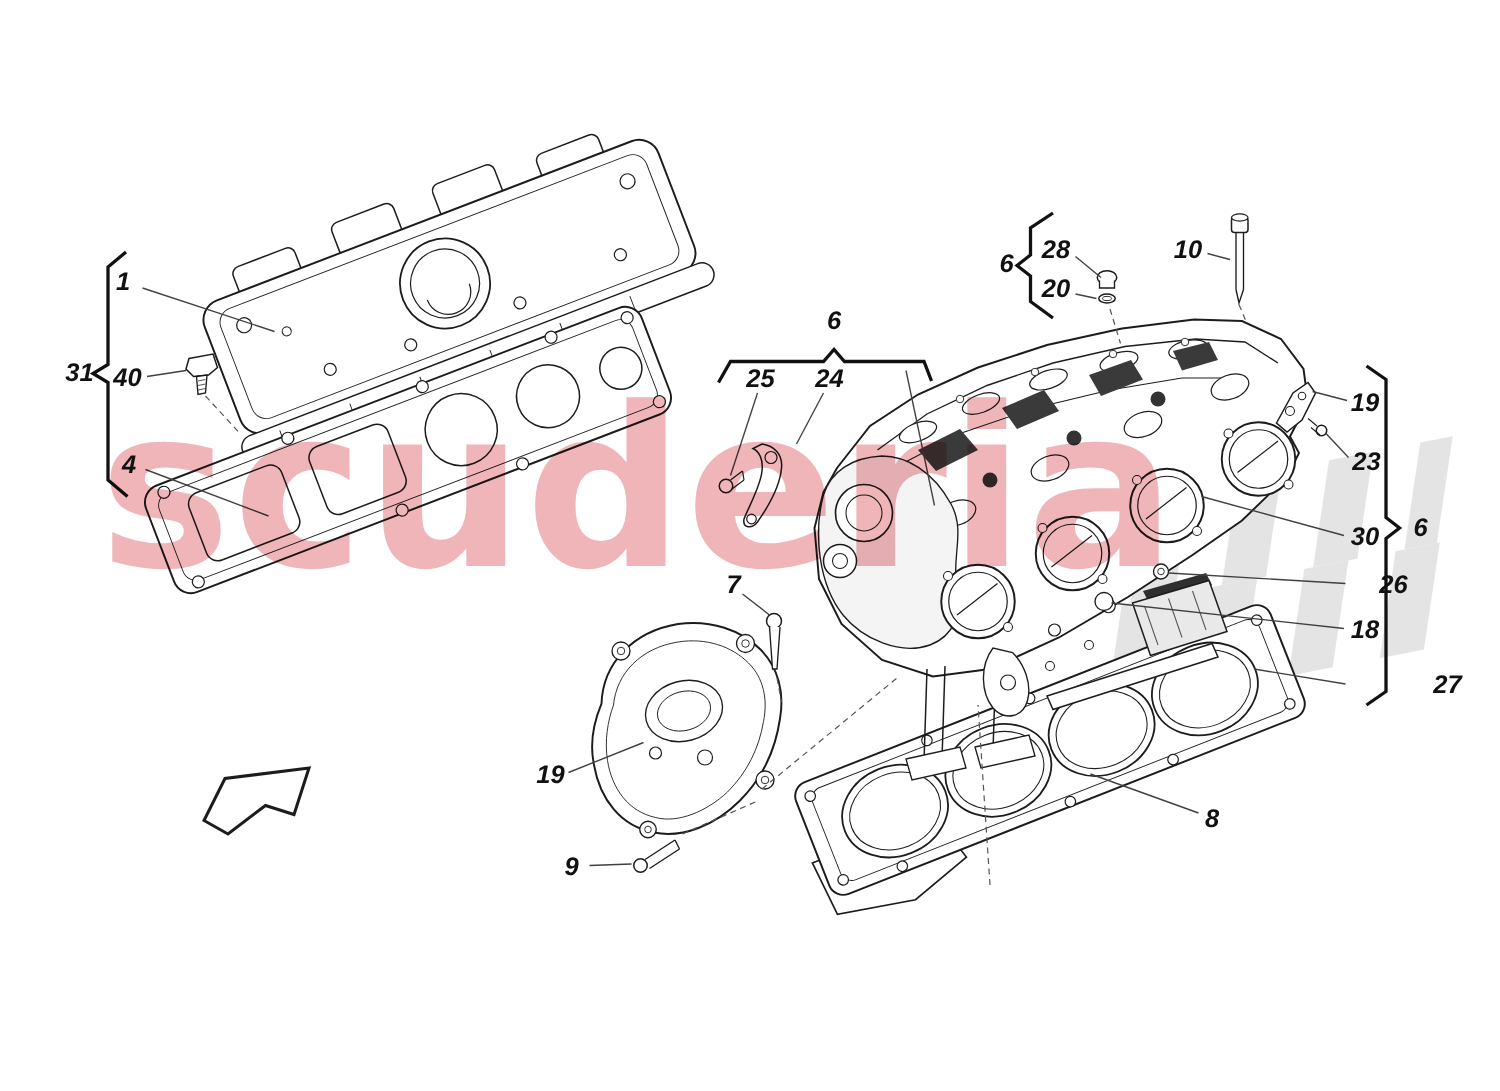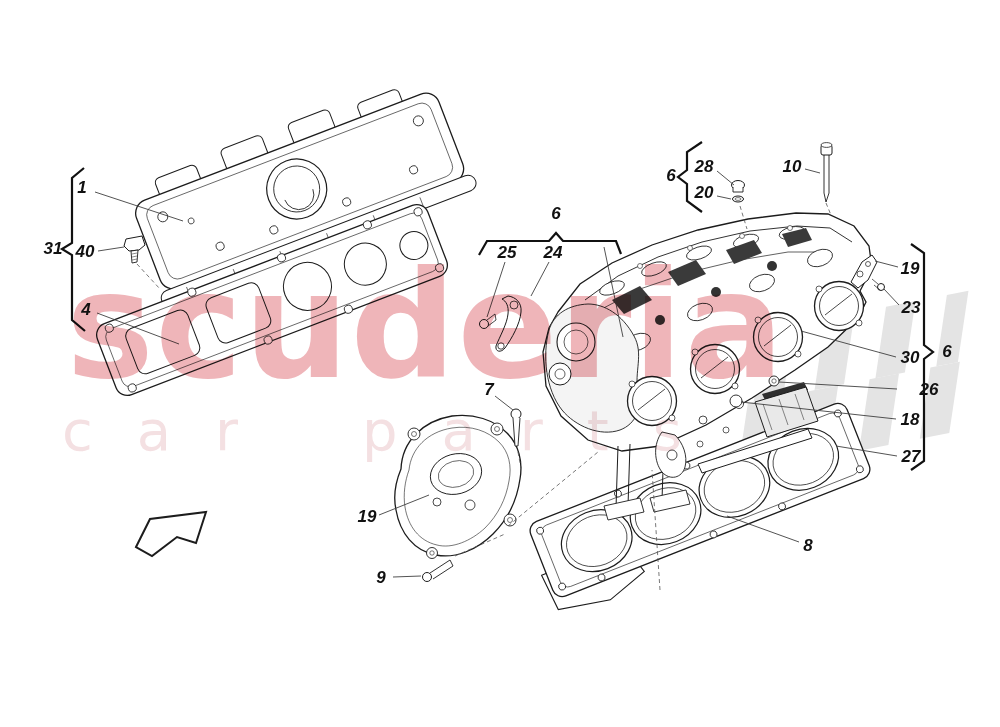--- a/index.html
+++ b/index.html
@@ -292,38 +292,37 @@
 
   <g stroke="#111" stroke-width="2.2" fill="none">
     <path d="M84,168 L72,178 L72,243 L62,249 L72,255 L72,320 L85,331"></path>
     <path d="M702,142 L687,152 L687,170 L678,177 L687,184 L687,201 L702,212"></path>
     <path d="M911,244 L924,253 L924,345 L933,352 L924,359 L924,461 L911,470"></path>
     <path d="M479,255 L487,241 L549,241 L556,233 L563,241 L616,241 L621,254"></path>
   </g>
 </svg>
 
   <div class="wm1">scuderia</div>
-  <div class="wm2">car parts</div>
 
   <span class="callout" style="left:82px;top:188px">1</span>
   <span class="callout" style="left:53px;top:249px">31</span>
   <span class="callout" style="left:85px;top:252px">40</span>
   <span class="callout" style="left:86px;top:310px">4</span>
   <span class="callout" style="left:556px;top:214px">6</span>
   <span class="callout" style="left:507px;top:253px">25</span>
   <span class="callout" style="left:553px;top:253px">24</span>
   <span class="callout" style="left:671px;top:176px">6</span>
   <span class="callout" style="left:704px;top:167px">28</span>
   <span class="callout" style="left:704px;top:193px">20</span>
   <span class="callout" style="left:792px;top:167px">10</span>
   <span class="callout" style="left:910px;top:269px">19</span>
   <span class="callout" style="left:911px;top:308px">23</span>
   <span class="callout" style="left:910px;top:358px">30</span>
   <span class="callout" style="left:929px;top:390px">26</span>
   <span class="callout" style="left:910px;top:420px">18</span>
-  <span class="callout" style="left:911px;top:457px">27</span>
+  <span class="callout" style="left:965px;top:457px">27</span>
   <span class="callout" style="left:947px;top:352px">6</span>
   <span class="callout" style="left:489px;top:390px">7</span>
   <span class="callout" style="left:367px;top:517px">19</span>
   <span class="callout" style="left:381px;top:578px">9</span>
   <span class="callout" style="left:808px;top:546px">8</span>
 
 </div>
 
 </body></html>

